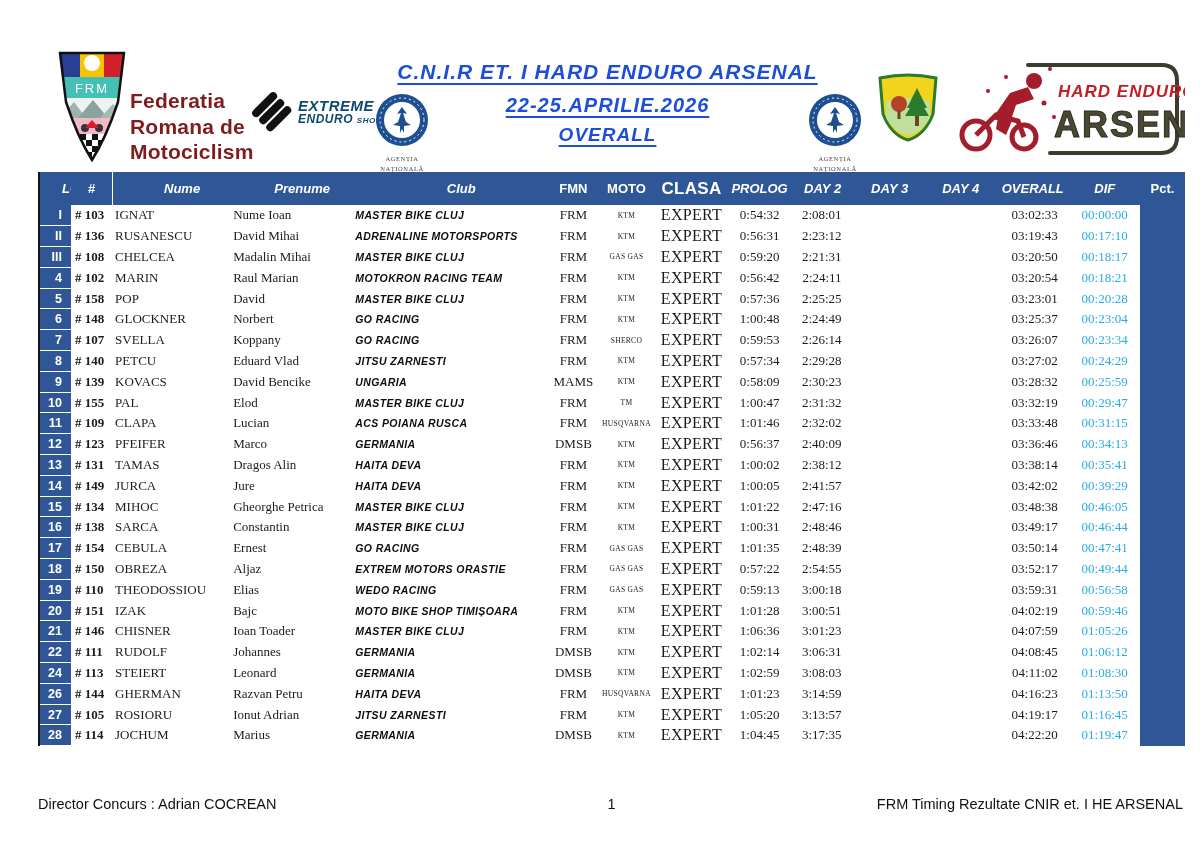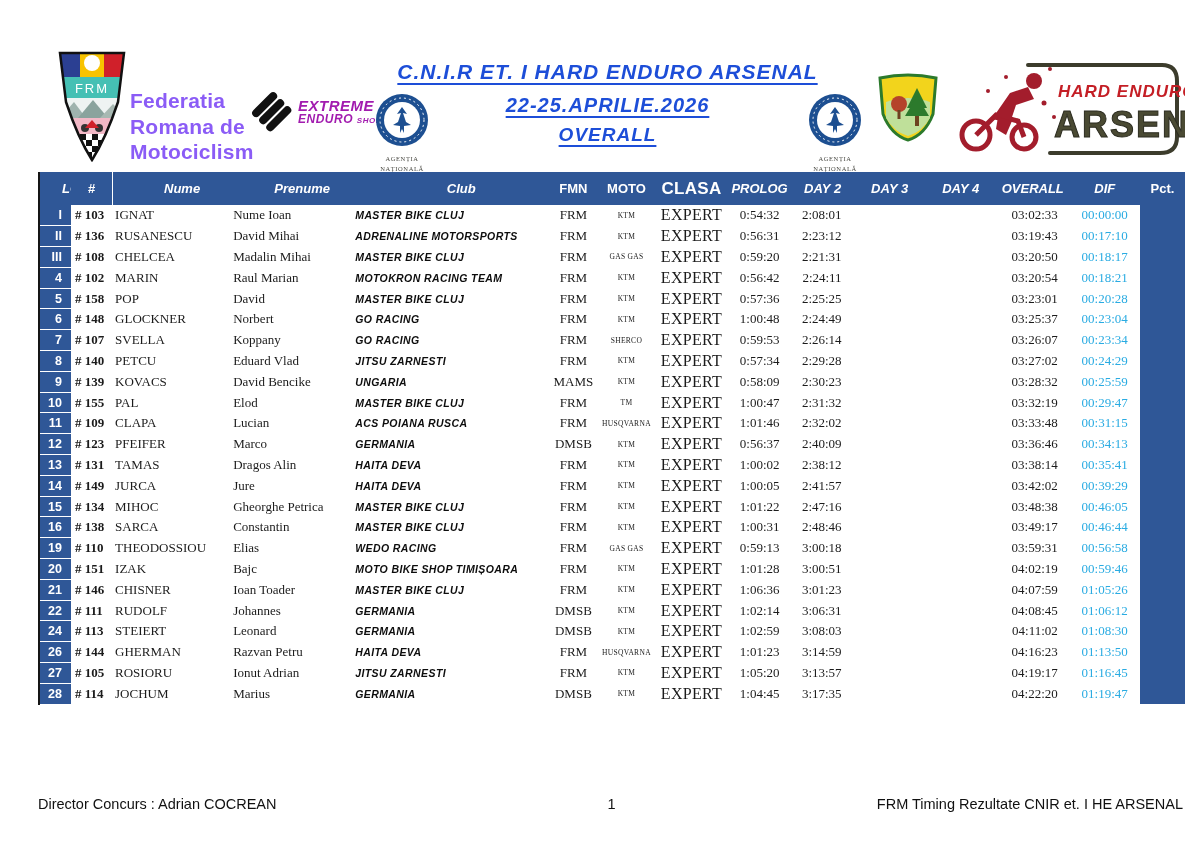--- a/index.html
+++ b/index.html
@@ -9,23 +9,23 @@
   }
   *{margin:0;padding:0;box-sizing:border-box;}
   html,body{background:#888;}
   .page{
     position:relative;width:1200px;height:849px;background:#fff;
     font-family:"Liberation Sans",sans-serif;overflow:hidden;margin:0 auto;
   }
   
   .hdr{position:absolute;left:0;top:0;width:1200px;height:172px;}
   .frm-logo{position:absolute;left:56px;top:50px;width:72px;height:114px;}
-  .fed-name{position:absolute;left:130px;top:88px;font-weight:bold;font-size:21px;line-height:1.22;color:#8b5cf6;letter-spacing:.2px;}
+  .fed-name{position:absolute;left:130px;top:88px;font-weight:bold;font-size:21px;line-height:1.22;color:#7f1d1d;letter-spacing:.2px;}
   .extreme{position:absolute;left:248px;top:88px;display:flex;align-items:center;gap:4px;}
-  .extreme .txt{font-style:italic;font-weight:bold;color:#a21caf;line-height:1;}
+  .extreme .txt{font-style:italic;font-weight:bold;color:#0c4a6e;line-height:1;}
   .extreme .l1{font-size:15px;letter-spacing:.5px;}
   .extreme .l2{font-size:12px;letter-spacing:.5px;}
   .extreme .l2 .shop{font-size:8px;}
   .title-block{position:absolute;left:360px;top:60px;width:495px;text-align:center;color:#1d4ed8;}
   .title-block div{font-weight:bold;font-style:italic;letter-spacing:1px;
      text-decoration:underline;text-decoration-thickness:2px;text-underline-offset:4px;}
   .t1{font-size:21px;}
   .t2{font-size:20px;margin-top:10px;}
   .t3{font-size:19px;margin-top:7px;}
   .gov{position:absolute;width:64px;text-align:center;}
@@ -498,21 +498,55 @@
       <td class="c-clasa">EXPERT</td>
       <td class="c-time">1:00:31</td>
       <td class="c-time">2:48:46</td>
       <td class="c-time"></td>
       <td class="c-time"></td>
       <td class="c-time">03:49:17</td>
       <td class="c-time c-dif">00:46:44</td>
       <td class="c-pct"></td>
     </tr>
 
-
+    <tr>
+      <td class="c-loc">17</td>
+      <td class="c-num"># 154</td>
+      <td class="c-nume">CEBULA</td>
+      <td class="c-prenume">Ernest</td>
+      <td class="c-club">GO RACING</td>
+      <td class="c-fmn">FRM</td>
+      <td class="c-moto">GAS GAS</td>
+      <td class="c-clasa">EXPERT</td>
+      <td class="c-time">1:01:35</td>
+      <td class="c-time">2:48:39</td>
+      <td class="c-time"></td>
+      <td class="c-time"></td>
+      <td class="c-time">03:50:14</td>
+      <td class="c-time c-dif">00:47:41</td>
+      <td class="c-pct"></td>
+    </tr>
+
+    <tr>
+      <td class="c-loc">18</td>
+      <td class="c-num"># 150</td>
+      <td class="c-nume">OBREZA</td>
+      <td class="c-prenume">Aljaz</td>
+      <td class="c-club">EXTREM MOTORS ORASTIE</td>
+      <td class="c-fmn">FRM</td>
+      <td class="c-moto">GAS GAS</td>
+      <td class="c-clasa">EXPERT</td>
+      <td class="c-time">0:57:22</td>
+      <td class="c-time">2:54:55</td>
+      <td class="c-time"></td>
+      <td class="c-time"></td>
+      <td class="c-time">03:52:17</td>
+      <td class="c-time c-dif">00:49:44</td>
+      <td class="c-pct"></td>
+    </tr>
 
     <tr>
       <td class="c-loc">19</td>
       <td class="c-num"># 110</td>
       <td class="c-nume">THEODOSSIOU</td>
       <td class="c-prenume">Elias</td>
       <td class="c-club">WEDO RACING</td>
       <td class="c-fmn">FRM</td>
       <td class="c-moto">GAS GAS</td>
       <td class="c-clasa">EXPERT</td>

